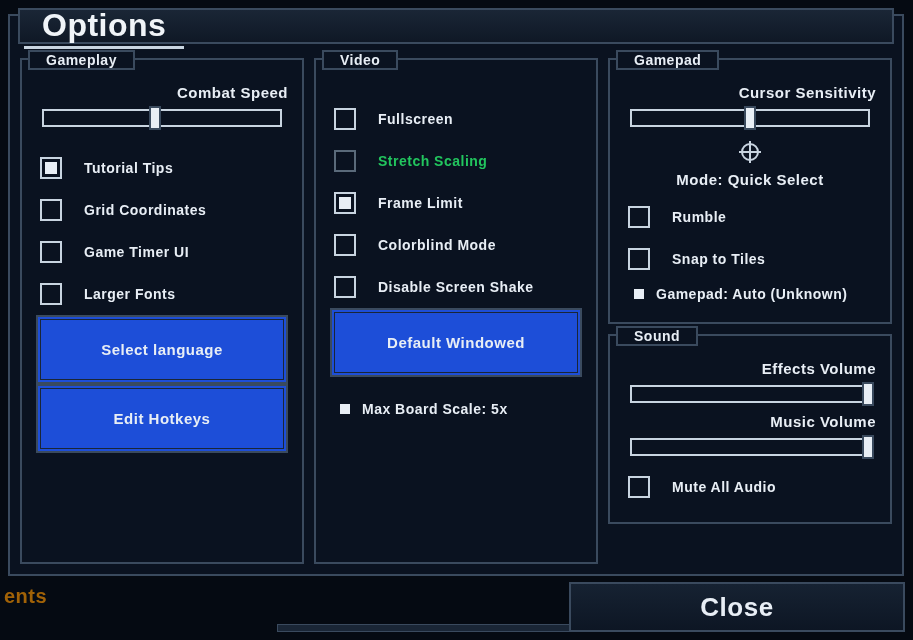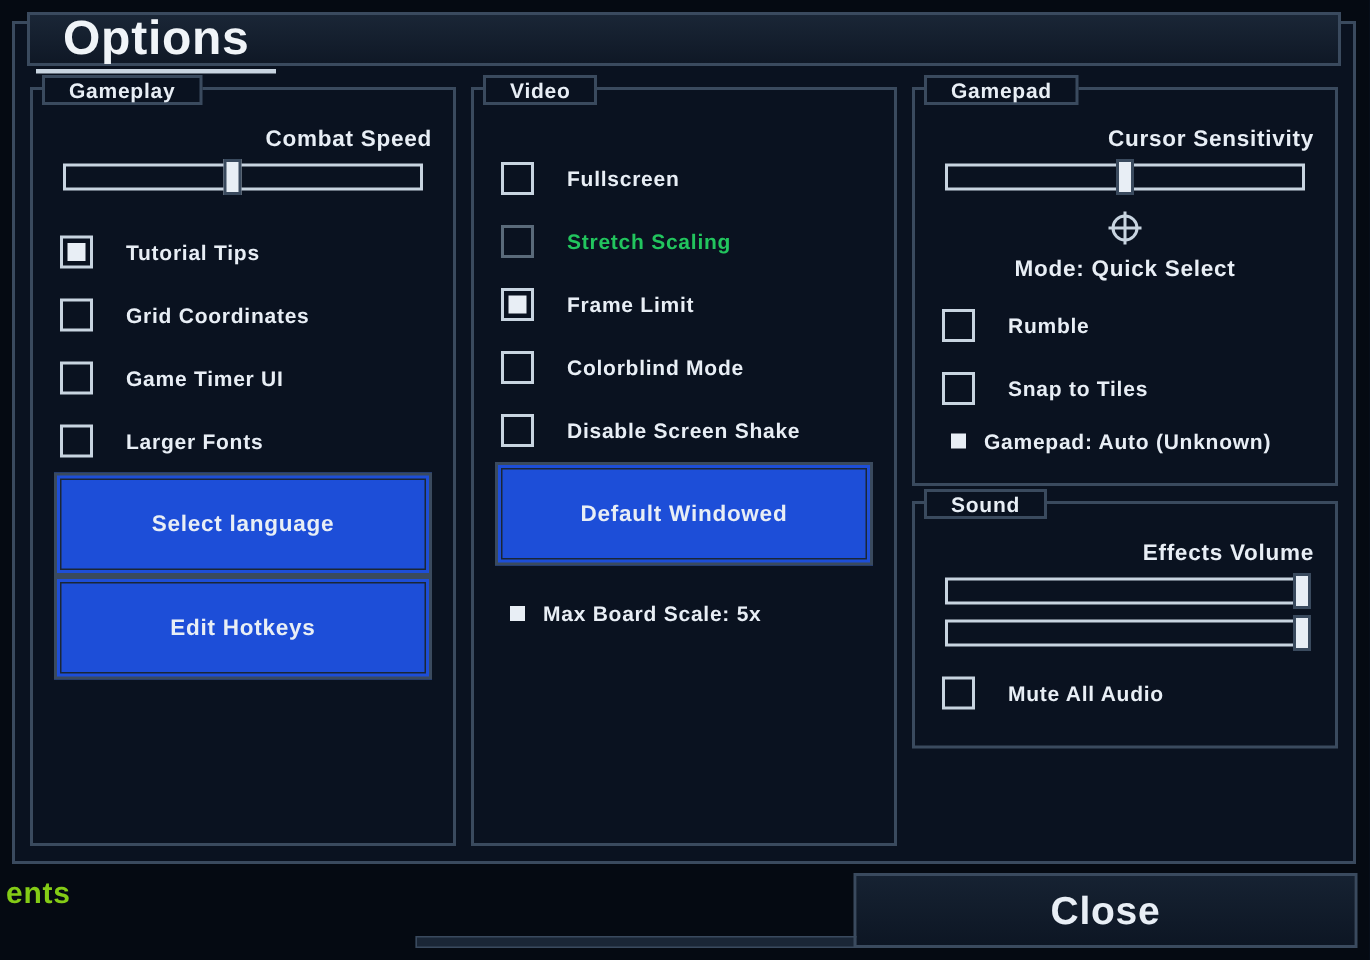--- a/index.html
+++ b/index.html
@@ -172,21 +172,21 @@
   position: absolute;
   bottom: 8px;
   right: 296px;
   width: 340px;
   height: 8px;
   background: #1a2636;
   border: 1px solid #3a4a5e;
 }
 .bg-fragment {
   position: absolute;
-  color: #84cc16;
+  color: #a16207;
   font-size: 20px;
   z-index: -1;
 }
 </style>
 </head>
 <body>
 
 <div class="bg-fragment" style="bottom:32px;left:4px">ents</div>
 
 <div class="window">
@@ -296,20 +296,21 @@
       <div class="panel">
         <div class="panel-label">Sound</div>
 
         <div class="slider-block" style="margin-bottom:10px">
           <div class="slider-label">Effects Volume</div>
           <div class="slider">
             <div class="slider-thumb" style="left:100%"></div>
           </div>
         </div>
         <div class="slider-block" style="margin-bottom:10px">
+          <div class="slider-label">Music Volume</div>
           <div class="slider">
             <div class="slider-thumb" style="left:100%"></div>
           </div>
         </div>
 
         <div class="check-row">
           <div class="checkbox"></div>
           <span>Mute All Audio</span>
         </div>
       </div>

